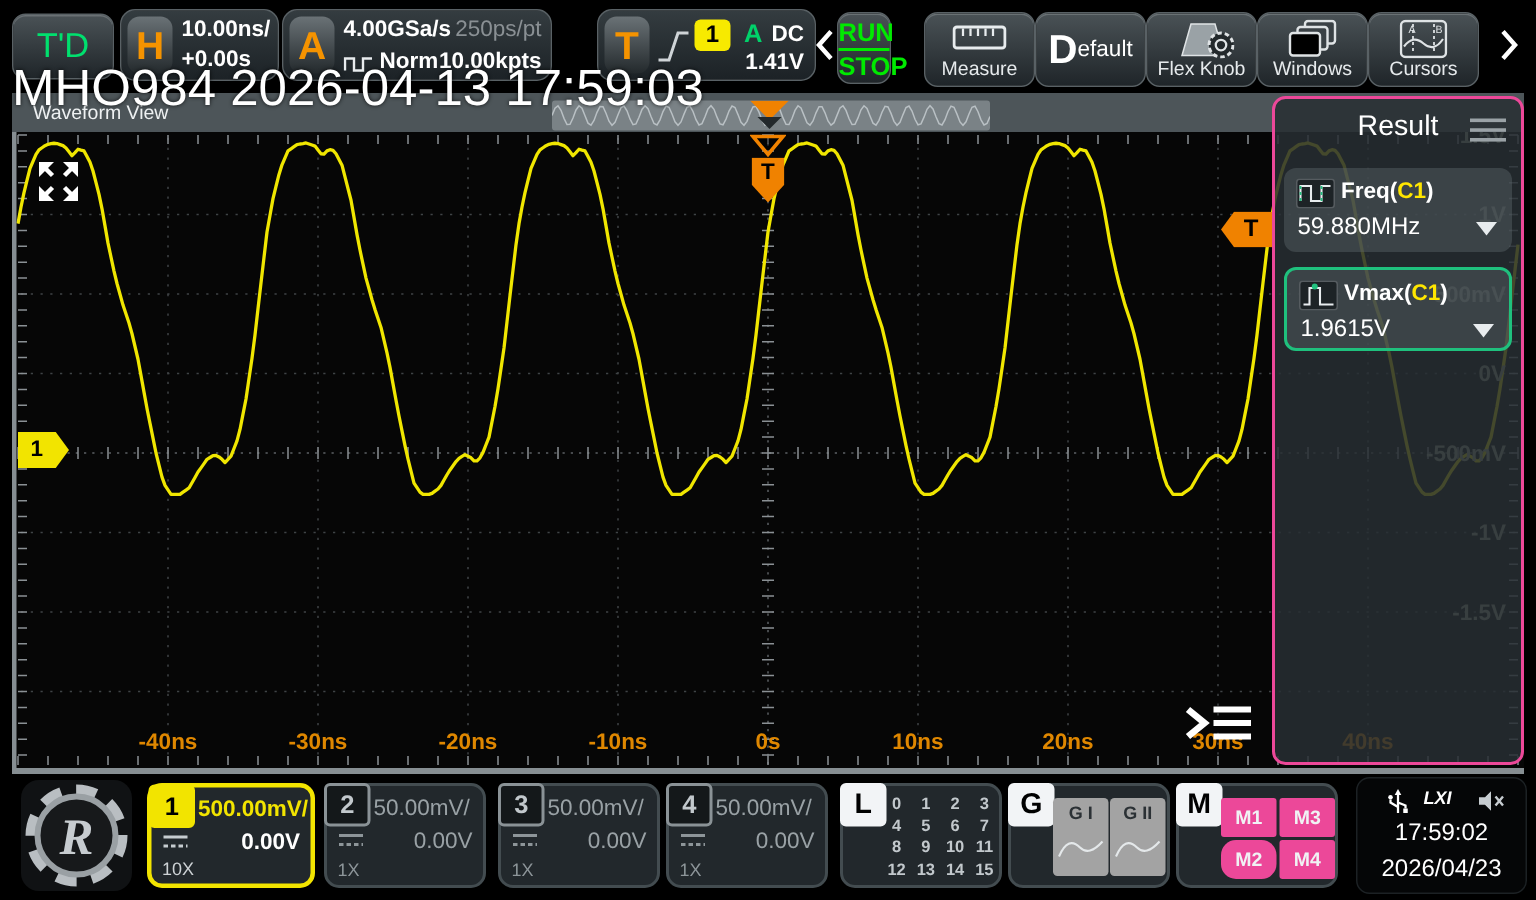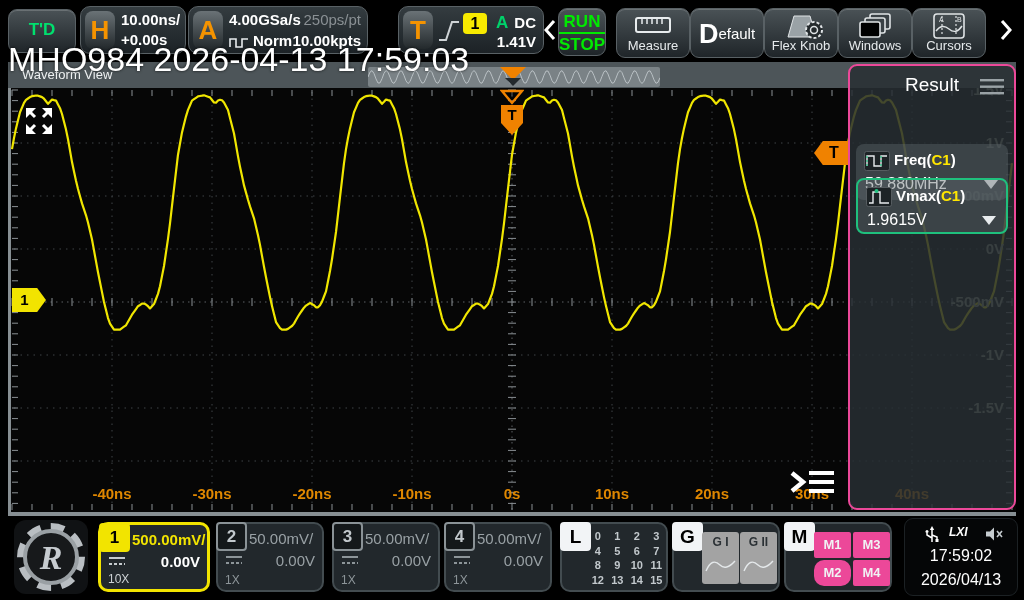--- a/index.html
+++ b/index.html
@@ -8,21 +8,21 @@
   .abs{position:absolute;}
   
   .tbtn{position:absolute;background:linear-gradient(#4a5256,#1f2529);
         border:1px solid #596165;border-radius:9px;
         box-shadow:inset 0 1px 0 rgba(255,255,255,.18);}
   .grp{position:absolute;background:linear-gradient(#343c40,#1c2226);
        border:1px solid #596165;border-radius:10px;}
   .keytile{position:absolute;width:30px;height:38px;border-radius:8px;
            background:linear-gradient(#6a7276,#23292c);
            color:#f59300;font-weight:bold;font-size:26px;line-height:38px;text-align:center;}
-  .td-text{color:#00e06e;font-weight:bold;font-size:17px;text-align:center;line-height:40px;width:100%;display:block;}
+  .td-text{color:#00e06e;font-weight:normal;font-size:23px;text-align:center;line-height:40px;width:100%;display:block;}
   .wh{color:#fff;font-weight:bold;font-size:15px;}
   .gr{color:#8a9094;font-size:15px;}
   .toollabel{position:absolute;bottom:4px;width:100%;text-align:center;color:#e6eaec;font-size:13px;}
   .runstop span{display:block;text-align:center;font-weight:bold;font-size:17px;color:#00ea00;line-height:21px;}
   .runline{border-bottom:2px solid #00ea00;}
   
   #wave-band{left:8px;top:62px;width:1008px;height:26px;background:#4d5559;}
   #wave-title{left:14px;top:5px;color:#eef1f2;font-size:13px;position:absolute;}
   #plot-wrap{left:8px;top:62px;width:1008px;height:454px;background:#060606;}
   #overlay-stamp{left:8px;top:40px;color:#fff;font-size:34px;white-space:nowrap;
@@ -97,21 +97,21 @@
     <span class="abs" style="left:64px;top:6px;width:24px;height:21px;background:#f7ea00;border-radius:4px;color:#000;font-weight:bold;font-size:16px;text-align:center;line-height:21px;">1</span>
     <span class="abs" style="left:97px;top:6px;color:#00d26a;font-weight:bold;font-size:17px;">A</span>
     <span class="abs wh" style="right:7px;top:7px;">DC</span>
     <span class="abs wh" style="right:7px;top:26px;">1.41V</span>
   </div>
 
   <svg class="abs" style="left:544px;top:19px;" width="12" height="22" viewBox="0 0 12 22">
     <polyline points="10,2 2,11 10,20" stroke="#fff" stroke-width="3" fill="none"></polyline>
   </svg>
 
-  <div class="tbtn runstop" style="left:558px;top:8px;width:48px;height:48px;padding-top:2px;box-sizing:border-box;">
+  <div class="tbtn runstop" style="left:558px;top:8px;width:36px;height:48px;padding-top:2px;box-sizing:border-box;">
     <span class="runline">RUN</span>
     <span>STOP</span>
   </div>
 
   <div class="tbtn" style="left:616px;top:8px;width:72px;height:48px;">
     <svg class="abs" style="left:18px;top:6px;" width="36" height="20" viewBox="0 0 36 20">
       <rect x="1" y="3" width="34" height="14" rx="2" stroke="#e8ecee" stroke-width="2" fill="none"></rect>
       <path d="M7 4 V9 M12 4 V9 M17 4 V9 M22 4 V9 M27 4 V9" stroke="#e8ecee" stroke-width="1.5"></path>
     </svg>
     <span class="toollabel">Measure</span>
@@ -237,21 +237,21 @@
 </svg>
 
 <div class="abs" id="result-panel">
   <span id="result-title">Result</span>
   <svg class="abs" style="right:10px;top:12px;" width="24" height="18" viewBox="0 0 24 18">
     <rect x="0" y="1" width="24" height="2.4" fill="#9aa2a6"></rect>
       <rect x="0" y="7.5" width="24" height="2.4" fill="#9aa2a6"></rect>
       <rect x="0" y="14" width="24" height="2.4" fill="#9aa2a6"></rect>
   </svg>
 
-  <div class="mcard" style="top:46px;margin-top:32px;">
+  <div class="mcard" style="top:46px;">
     <svg class="micon" width="26" height="20" viewBox="0 0 26 20">
       <rect x="0.5" y="0.5" width="25" height="19" rx="2" fill="#1d2326" stroke="#565c60"></rect>
       <path d="M3 15 V5 H10 V15 H17 V5 H23" stroke="#e8ecee" stroke-width="1.4" fill="none"></path>
       <path d="M3 5 V17 M17 5 V17" stroke="#21c07e" stroke-width="1.2" stroke-dasharray="2 2"></path>
     </svg>
     <span class="mname"><span>Freq(</span><span class="msrc">C1</span><span>)</span></span>
     <span class="mval">59.880MHz</span>
     <span class="caret"></span>
   </div>
 
@@ -377,14 +377,14 @@
     <polygon points="9,0 6.8,4 11.2,4" fill="#fff"></polygon>
     <circle cx="4" cy="5.5" r="1.5" fill="#fff"></circle>
     <rect x="12.5" y="13" width="3" height="3" fill="#fff"></rect>
   </svg>
   <span class="abs" style="left:44px;top:6px;color:#fff;font-weight:bold;font-style:italic;font-size:12px;">LXI</span>
   <svg class="abs" style="left:80px;top:8px;" width="19" height="14" viewBox="0 0 19 14">
     <polygon points="1,4.5 5,4.5 9,0.5 9,13.5 5,9.5 1,9.5" fill="#c6ccd0"></polygon>
     <path d="M12 4 L17 10 M17 4 L12 10" stroke="#c6ccd0" stroke-width="1.6"></path>
   </svg>
   <span class="clk" style="top:28px;">17:59:02</span>
-  <span class="clk" style="top:52px;">2026/04/13</span>
+  <span class="clk" style="top:52px;">2026/04/23</span>
 </div>
 
 </body></html>

